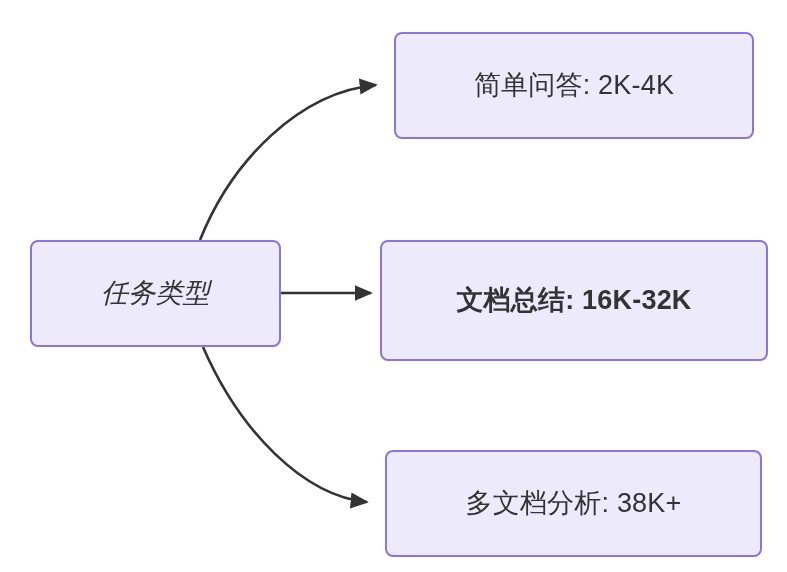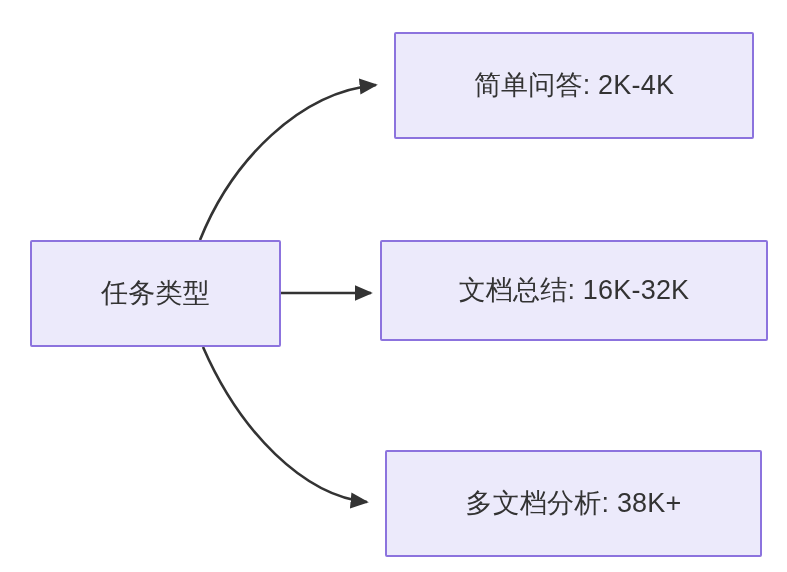--- a/index.html
+++ b/index.html
@@ -27,34 +27,34 @@
     pointer-events: none;
   }
   .node {
     position: absolute;
     box-sizing: border-box;
     display: flex;
     align-items: center;
     justify-content: center;
     background: #ECEAFB;
     border: 2px solid #8C73DE;
-    border-radius: 2px;
+    border-radius: 8px;
   }
   .node-label {
     color: #333333;
     font-size: 27px;
     line-height: 1.2;
     letter-spacing: 0.2px;
     white-space: nowrap;
     text-align: center;
   }
   
-  #node-source      { left: 30px;  top: 240px; width: 251px; height: 107px; }
+  #node-source      { left: 30px;  top: 240px; width: 251px; height: 107px; font-style: italic; }
   #node-simple-qa   { left: 394px; top: 32px;  width: 360px; height: 107px; }
-  #node-doc-summary { left: 380px; top: 240px; width: 388px; height: 101px; }
+  #node-doc-summary { left: 380px; top: 240px; width: 388px; height: 121px; font-weight: bold; }
   #node-multi-doc   { left: 385px; top: 450px; width: 377px; height: 107px; }
 </style>
 </head>
 <body>
 
 <div id="canvas">
 
   <svg id="edge-layer" viewBox="0 0 787 572" width="787" height="572" xmlns="http://www.w3.org/2000/svg">
     <defs>
       <marker id="arrowhead" viewBox="0 0 10 10" refX="9" refY="5" markerWidth="7" markerHeight="7" orient="auto-start-reverse">

